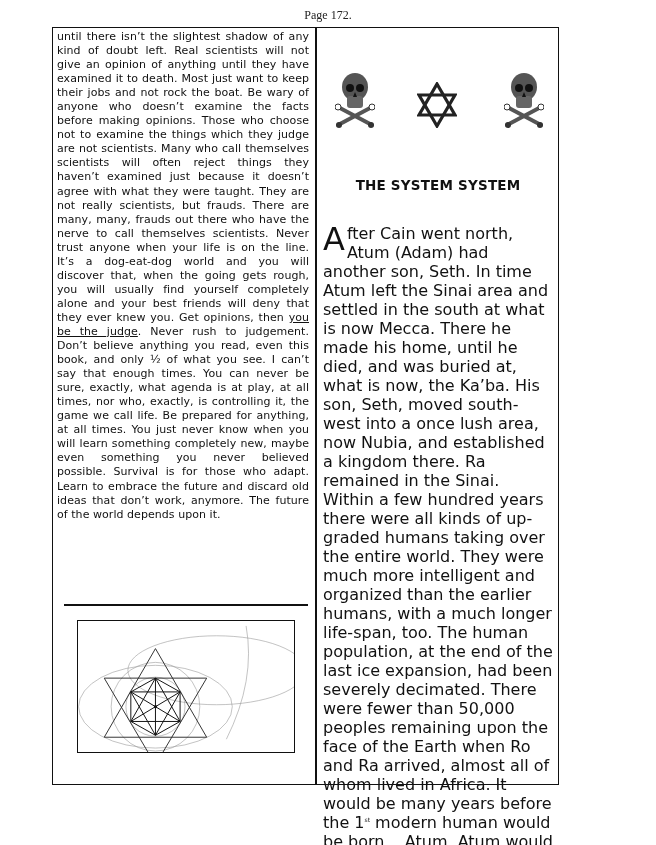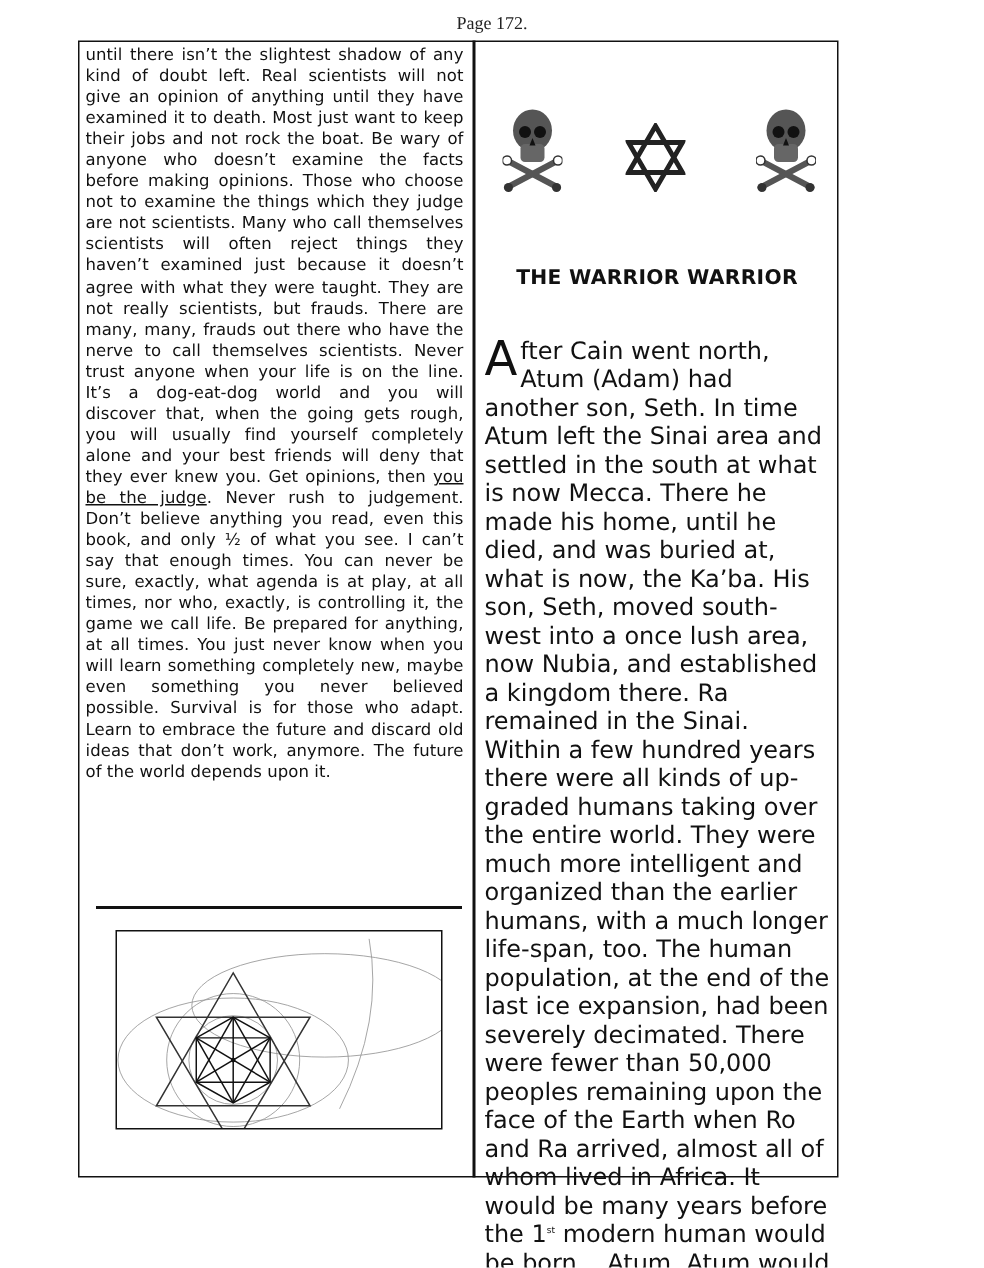--- a/index.html
+++ b/index.html
@@ -102,17 +102,17 @@
     <circle cx="4" cy="55" r="3" fill="#333"></circle>
     <circle cx="36" cy="55" r="3" fill="#333"></circle>
     <ellipse cx="20" cy="17" rx="13" ry="14" fill="#555"></ellipse>
     <rect x="12" y="26" width="16" height="12" rx="3" fill="#666"></rect>
     <ellipse cx="15" cy="18" rx="4" ry="4" fill="#111"></ellipse>
     <ellipse cx="25" cy="18" rx="4" ry="4" fill="#111"></ellipse>
     <path d="M20 22 L18 27 L22 27 Z" fill="#111"></path>
   </svg>
 </div>
 
-<div class="title">THE WARRIOR WARRIOR</div>
+<div class="title">THE SYSTEM SYSTEM</div>
 
 <div class="body-right">
   <p><span class="dropcap">A</span><span>fter Cain went north, Atum (Adam) had another son, Seth. In time Atum left the Sinai area and settled in the south at what is now Mecca. There he made his home, until he died, and was buried at, what is now, the Ka’ba. His son, Seth, moved south-west into a once lush area, now Nubia, and established a kingdom there. Ra remained in the Sinai. Within a few hundred years there were all kinds of up-graded humans taking over the entire world. They were much more intelligent and organized than the earlier humans, with a much longer life-span, too. The human population, at the end of the last ice expansion, had been severely decimated. There were fewer than 50,000 peoples remaining upon the face of the Earth when Ro and Ra arrived, almost all of whom lived in Africa. It would be many years before the 1</span><sup>st</sup><span> modern human would be born... Atum. Atum would father Seth, after the success of birthing Cain and Abel, but those 2 were a slight aberration from the DNA that followed with Seth. The DNA of Seth would dominate much of the world because Cain’s offspring would mix with those of Seth, creating some interesting variations among human appearances that are quite obvious, in our present day. Cain, as we know, killed Abel. The loss of Abel was not a complete disaster. His brother Cain was a natural leader, and soon conquered all the lesser human types he, and his tribe, encountered. Meanwhile, the sons and daughters of Seth became integrated with their neighbours by inter-breeding with them. Some of the new humans</span></p>
 </div>
 
 </body></html>

